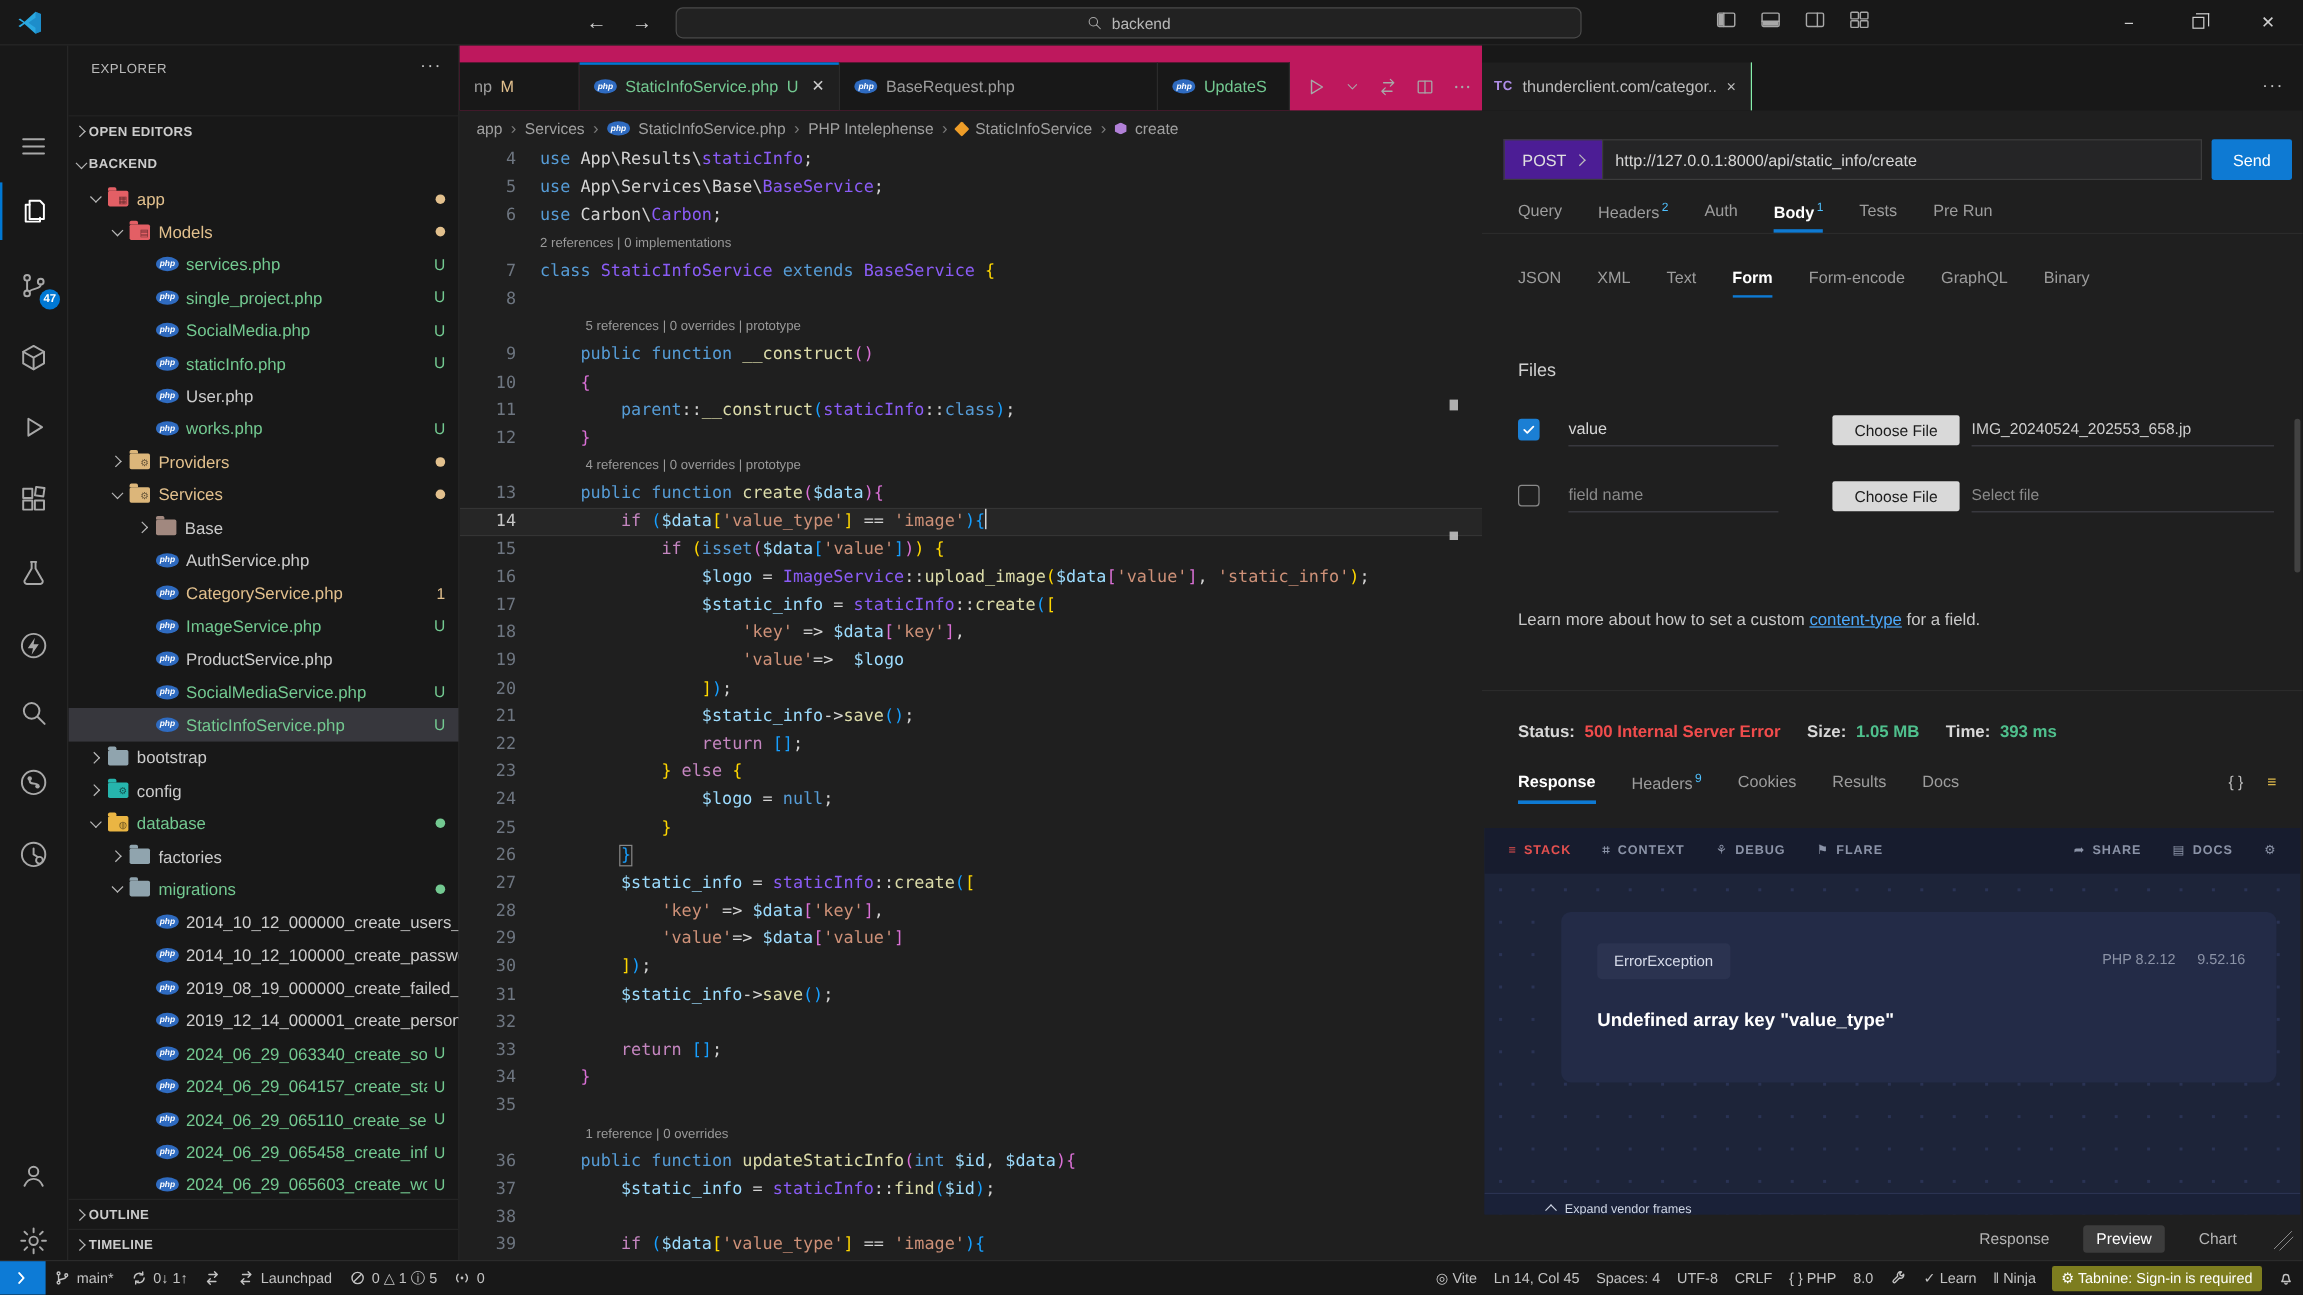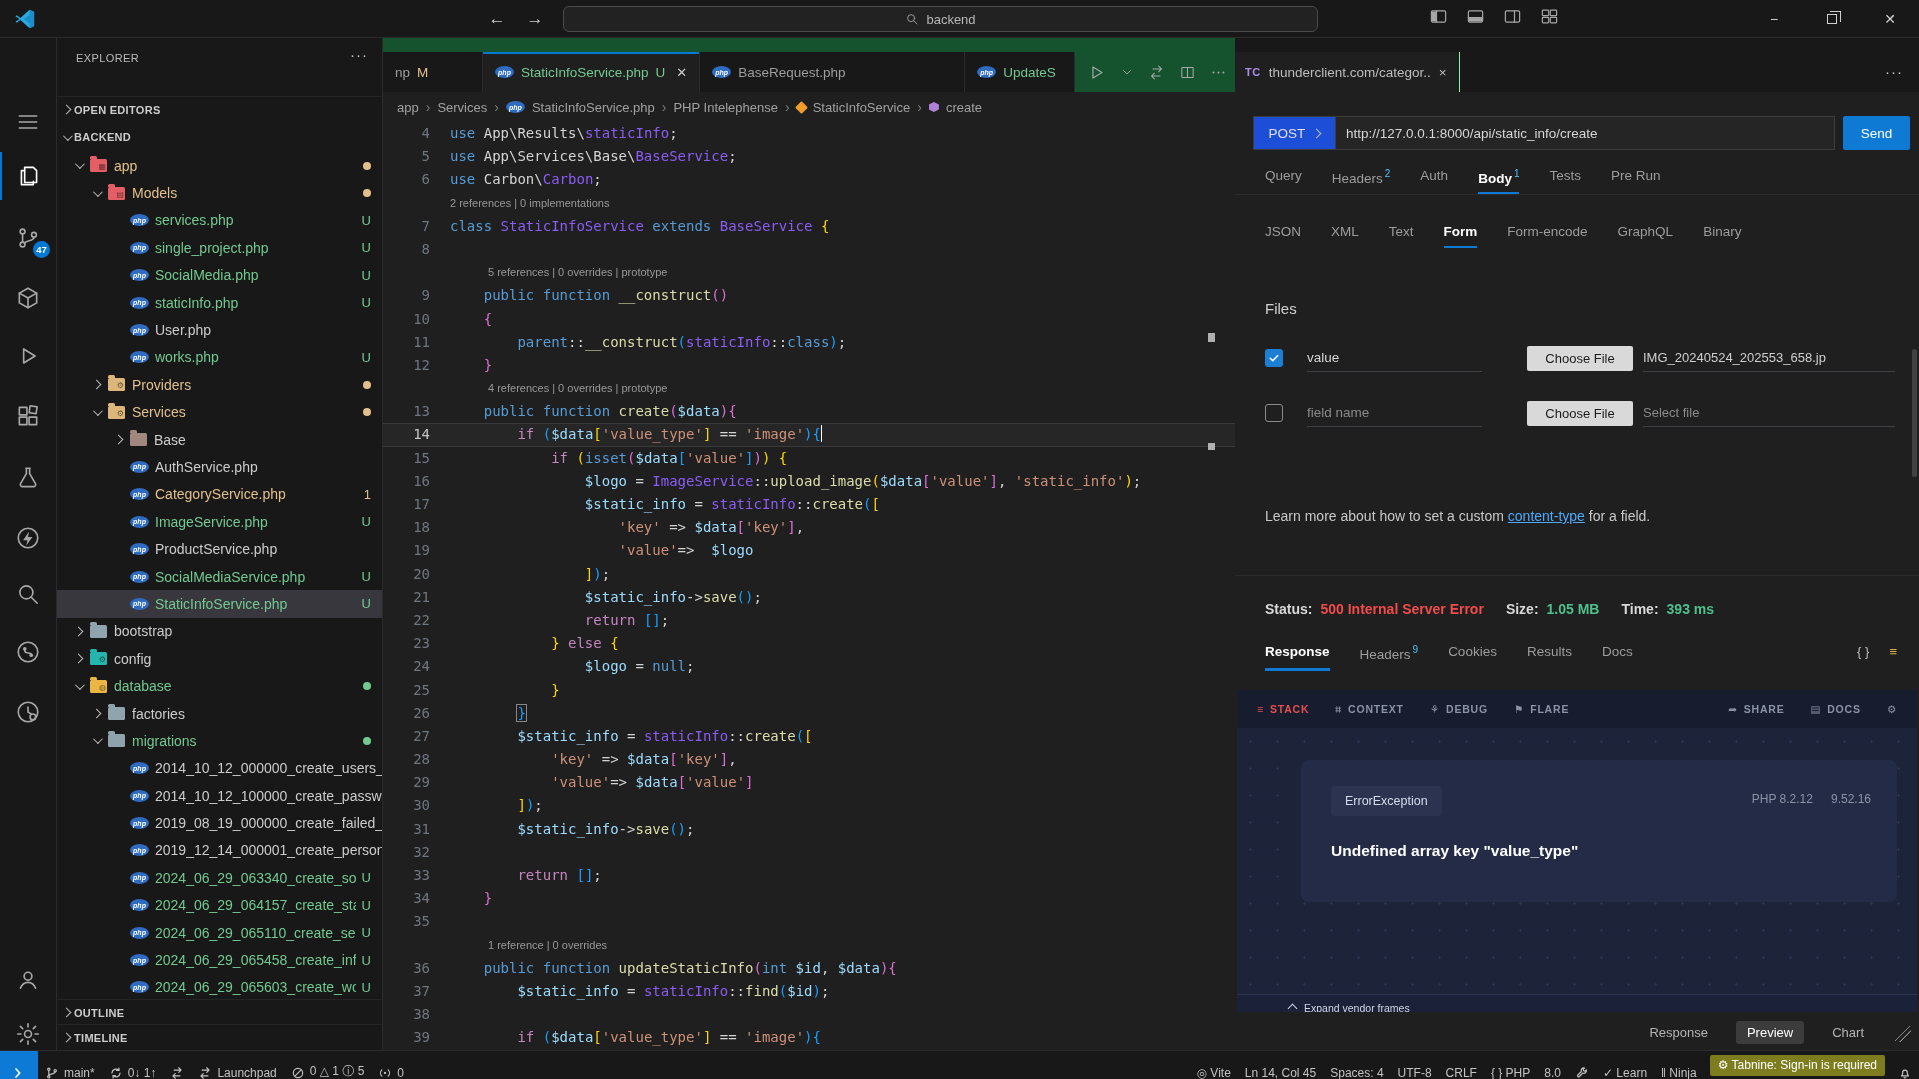--- a/index.html
+++ b/index.html
@@ -49,21 +49,21 @@
   .gitbadge.green { color:#73C991; } .gitbadge.mod { color:#E2C08D; }
   .dot { flex:none; width:8px; height:8px; border-radius:50%; margin-right:12px; margin-left:6px; }
   .phpico { flex:none; width:19px; height:12px; border-radius:50%; background:#2f6bc0; color:#fff; font-size:7px; font-weight:bold; font-style:italic;
     display:flex; align-items:center; justify-content:center; margin-right:6px; }
   .folder { flex:none; width:17px; height:13px; border-radius:1.5px; position:relative; margin-right:7px; }
   .folder:before { content:""; position:absolute; left:0; top:-3px; width:7px; height:3px; background:inherit; border-radius:1.5px 1.5px 0 0; }
   .fover { position:absolute; right:1px; bottom:1px; font-size:8px; line-height:8px; color:rgba(0,0,0,.55); font-weight:bold; }
 
   
   #editor { position:absolute; left:383px; top:38px; width:852px; height:1012px; background:#1f1f1f; }
-  #tabbar { position:absolute; left:0; top:0; width:852px; height:54px; background:#14532d; display:flex; align-items:flex-end; }
+  #tabbar { position:absolute; left:0; top:0; width:852px; height:54px; background:#be185d; display:flex; align-items:flex-end; }
   .etab { height:40px; display:flex; align-items:center; gap:7px; padding:0 12px; background:#181818; border-right:1px solid #2b2b2b;
     font-size:13.5px; color:#9d9d9d; position:relative; flex:none; }
   .etab.active { background:#1f1f1f; color:#73C991; }
   .etab.active:before { content:""; position:absolute; left:0; right:0; top:0; height:1.5px; background:#0078d4; }
   .etab .glabel { color:#73C991; } .etab .mlabel { color:#E2C08D; }
   .etab .closex { font-size:13px; color:#cccccc; margin-left:4px; }
   #tabactions { margin-left:auto; display:flex; align-items:center; gap:14px; padding:0 12px; height:40px; }
   #breadcrumb { position:absolute; left:0; top:54px; width:852px; height:30px; display:flex; align-items:center; gap:7px; padding-left:14px;
     font-size:13px; color:#a0a0a0; white-space:nowrap; overflow:hidden; }
   .bsep { color:#7c7c7c; font-size:14px; }
@@ -84,21 +84,21 @@
   .ovrmark { position:absolute; background:#c9c9c9; opacity:.85; }
 
   
   #thunder { position:absolute; left:1235px; top:38px; width:684px; height:1012px; background:#1f1f1f; }
   #tc-tabbar { position:absolute; left:0; top:0; width:684px; height:54px; background:#181818; display:flex; align-items:flex-end; }
   #tc-tab { height:40px; background:#1f1f1f; display:flex; align-items:center; gap:8px; padding:0 12px 0 10px; font-size:13.5px; color:#bdbdbd; border-right:1px solid #86efac; }
   #tc-logo { color:#b08ee8; font-weight:bold; font-size:11px; letter-spacing:.5px; }
   #tc-more { margin-left:auto; padding:0 16px 12px 0; color:#c3c3c3; font-size:15px; letter-spacing:1px; }
   #methodrow { position:absolute; left:18px; top:78px; width:657px; height:34px; display:flex; }
   #method { width:82px; height:34px; border:1px solid #3c3c3c; border-right:none; display:flex; align-items:center; justify-content:center; gap:8px;
-    font-size:13.5px; color:#e0e0e0; background:#1d4ed8; }
+    font-size:13.5px; color:#e0e0e0; background:#4c1d95; }
   #url { flex:1; height:34px; border:1px solid #3c3c3c; background:#252526; color:#d6d6d6; font-size:13.5px; display:flex; align-items:center; padding:0 10px;
     white-space:nowrap; overflow:hidden; }
   #send { width:67px; height:34px; margin-left:8px; background:#0e7ad3; color:#ffffff; font-size:13.5px; display:flex; align-items:center; justify-content:center; border-radius:2px; }
   .tabsrow { position:absolute; display:flex; gap:30px; font-size:13.5px; color:#9d9d9d; }
   .tabsrow .titem { position:relative; padding-bottom:9px; }
   .tabsrow .titem.on { color:#ffffff; font-weight:bold; }
   .tabsrow .titem.on:after { content:""; position:absolute; left:0; right:0; bottom:0; height:2.5px; background:#0e7ad3; }
   .tabsrow sup { color:#4fc1ff; font-size:10px; font-weight:normal; margin-left:2px; }
   #reqtabs { left:30px; top:130px; width:620px; }
   #reqtabs-border { position:absolute; left:0; top:156px; width:684px; border-bottom:1px solid #2b2b2b; }
@@ -139,21 +139,21 @@
     display:flex; align-items:center; gap:8px; padding-left:52px; color:#cfd6e4; font-size:10.5px; }
   #bottomtabs { position:absolute; right:55px; top:983px; display:flex; gap:28px; align-items:center; font-size:13px; color:#b4b4b4; }
   #bottomtabs .on { background:#3c3c3c; color:#ffffff; padding:4px 11px; border-radius:3px; }
   #resize-corner { position:absolute; right:8px; top:988px; width:16px; height:16px;
     background:linear-gradient(135deg, transparent 44%, #8a8a8a 45%, #8a8a8a 48%, transparent 49%, transparent 62%, #8a8a8a 63%, #8a8a8a 66%, transparent 67%); }
   .scrollthumb { position:absolute; background:#424242; border-radius:3px; }
 
   
   #statusbar { position:absolute; left:0; top:1050px; width:1919px; height:29px; background:#181818; border-top:1px solid #2b2b2b;
     display:flex; align-items:center; font-size:12px; color:#c3c3c3; }
-  .sbitem { display:flex; align-items:flex-end; gap:5px; padding:0 7px; height:29px; white-space:nowrap; }
+  .sbitem { display:flex; align-items:center; gap:5px; padding:0 7px; height:29px; white-space:nowrap; }
   #sb-remote { background:#0d7bd6; color:#fff; width:38px; justify-content:center; }
   #sb-right { margin-left:auto; display:flex; align-items:center; }
   .sbbadge { background:#7d7d1f; color:#ffffff; border-radius:2px; height:21px; margin:0 6px; padding:0 8px; display:flex; align-items:center; gap:5px; }
 </style>
 </head>
 <body>
 
 <div id="root">
 
   <div id="titlebar">

